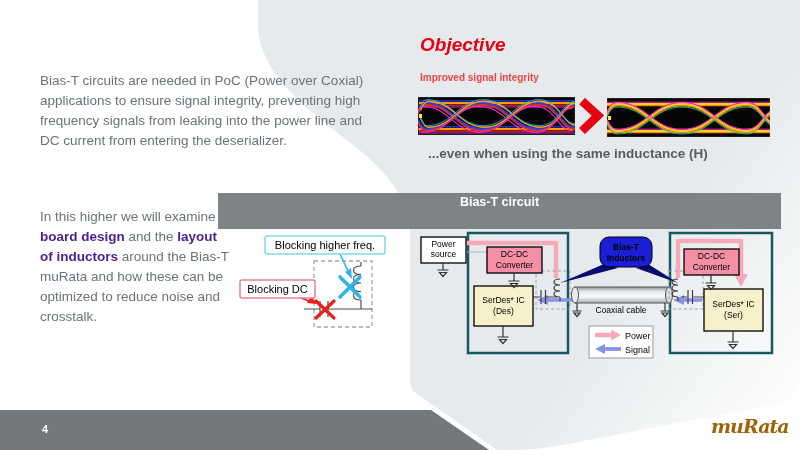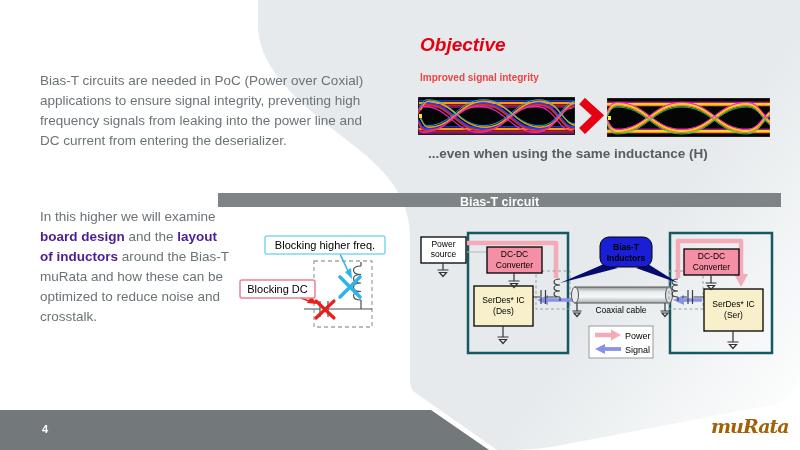--- a/index.html
+++ b/index.html
@@ -10,21 +10,21 @@
   .intro-title{left:40px;top:42px;font-size:19px;font-weight:bold;color:#e60012;}
   .para{color:#6b7377;font-size:13.5px;line-height:20px;}
   .para1{left:40px;top:71px;width:332px;}
   .para2{left:40px;top:207px;width:192px;}
   .para .b{font-weight:bold;color:#4c1d95;}
   
   .objective-title{left:420px;top:34px;font-size:19px;font-weight:bold;font-style:italic;color:#e60012;}
   .obj-sub{left:420px;top:72px;font-size:10px;font-weight:bold;color:#ef4444;}
   .obj-caption{left:420px;top:146px;font-size:13.5px;font-weight:bold;color:#575e62;margin-left:8px;}
   
-  .banner{left:218px;top:193px;width:563px;height:14px;background:#7e8386;
+  .banner{left:218px;top:193px;width:563px;height:36px;background:#7e8386;
           color:#ffffff;font-size:12.5px;font-weight:bold;text-align:center;line-height:19px;}
   
   .footer{left:0;top:410px;width:800px;height:40px;background:#73787b;
           clip-path:polygon(0 0,431px 0,489px 40px,0 40px);}
   .footer-num{left:42px;top:13px;font-size:11px;font-weight:bold;color:#ffffff;}
   .footer-title{left:63px;top:13px;font-size:11px;color:#cdd1d3;}
   .logo{left:711px;top:415px;font-family:"DejaVu Serif",serif;font-style:italic;font-weight:bold;
         font-size:19px;color:#a16207;letter-spacing:-1px;}
   svg{display:block;}
   svg text{font-family:"Liberation Sans",sans-serif;fill:#000;}

